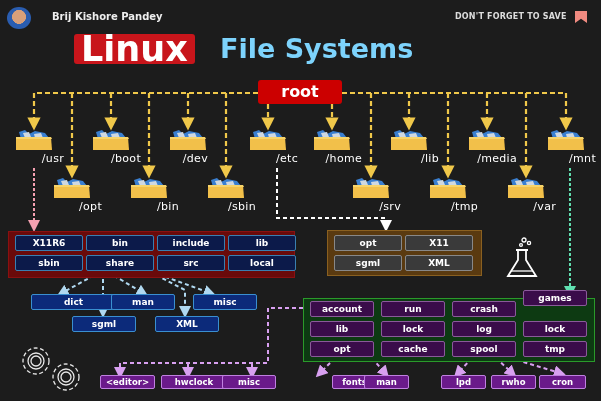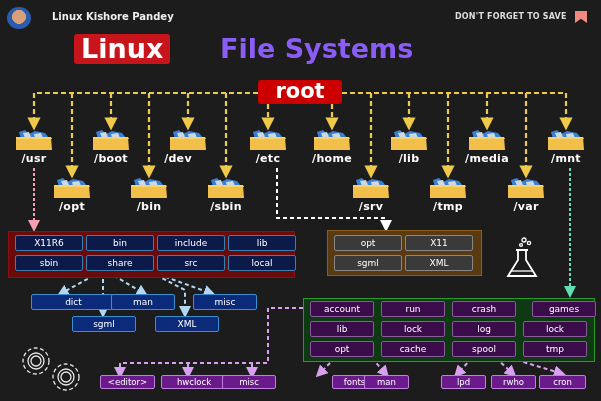--- a/index.html
+++ b/index.html
@@ -7,27 +7,27 @@
          font-family:"DejaVu Sans", sans-serif; color:#fff; }
   .abs { position:absolute; }
   #lines { position:absolute; left:0; top:0; width:601px; height:401px; }
   .avatar { left:7px; top:7px; width:24px; height:22px; border-radius:50%;
             background:radial-gradient(circle at 50% 45%, #d9a07a 0 40%, #2a5db0 42%); }
   .author { left:52px; top:11px; font-size:10px; font-weight:bold; color:#eee; }
   .save { left:455px; top:12px; font-size:8px; font-weight:bold; color:#ddd; letter-spacing:0.2px; }
   .bookmark { left:575px; top:11px; width:12px; height:12px; background:#f08a80;
               clip-path:polygon(0 0,100% 0,100% 100%,50% 65%,0 100%); }
   .title-hl { left:74px; top:34px; height:30px; padding:0 7px; background:#c8151b; border-radius:3px;
-              font-size:27px; font-weight:bold; line-height:30px; color:#fff; }
-  .title-rest { left:220px; top:34px; font-size:27px; font-weight:bold; line-height:30px; color:#8b5cf6; }
+              font-size:35px; font-weight:bold; line-height:30px; color:#fff; }
+  .title-rest { left:220px; top:34px; font-size:27px; font-weight:bold; line-height:30px; color:#7dd3fc; }
   .root { left:258px; top:80px; width:84px; height:24px; background:#c00; border-radius:3px; text-align:center;
-          font-size:21px; font-weight:bold; line-height:23px; color:#fff; }
+          font-size:16px; font-weight:bold; line-height:23px; color:#fff; }
   .folder { width:38px; height:22px; }
-  .flabel { font-size:11px; color:#fff; text-align:center; width:60px; font-weight:bold; letter-spacing:0.3px; }
-  .box { position:absolute; display:flex; align-items:center; justify-content:center; font-size:9px; font-weight:normal; border-radius:2px; color:#fff; box-sizing:border-box; }
+  .flabel { font-size:11px; color:#fff; text-align:right; width:60px; font-weight:normal; letter-spacing:0.3px; }
+  .box { position:absolute; display:flex; align-items:center; justify-content:center; font-size:9px; font-weight:bold; border-radius:2px; color:#fff; box-sizing:border-box; }
   .usr-group { left:8px; top:231px; width:285px; height:45px; background:#6a0a0a; border:1px solid #8a1010; }
   .usr-item { background:#0c1a4a; border:1px solid #3a7fb0; width:68px; height:16px; }
   .share-item { background:#0c2a7a; border:1px solid #3a8fd0; height:16px; }
   .etc-group { left:327px; top:230px; width:153px; height:44px; background:#5a3a10; border:1px solid #8a6020; }
   .etc-item { background:#3a3a3a; border:1px solid #888; width:68px; height:16px; }
   .var-group { left:303px; top:298px; width:290px; height:62px; background:#0d3a12; border:1px solid #2a9a2a; }
   .var-item { background:#3a0c4a; border:1px solid #8a5a9a; width:64px; height:16px; }
   .leaf { background:#6a1a8a; border:1px solid #c080e0; height:14px; font-size:8.5px; }
 </style>
 </head>
@@ -88,21 +88,21 @@
     <path d="M252,363 V373" marker-end="url(#av)"></path>
     <path d="M335,358 L320,373" marker-end="url(#av)"></path>
     <path d="M372,358 L385,373" marker-end="url(#av)"></path>
     <path d="M472,358 L458,373" marker-end="url(#av)"></path>
     <path d="M496,358 L512,373" marker-end="url(#av)"></path>
     <path d="M510,358 L560,373" marker-end="url(#av)"></path>
   </g>
 </svg>
 
 <div class="abs avatar"></div>
-<div class="abs author">Linux Kishore Pandey</div>
+<div class="abs author">Brij Kishore Pandey</div>
 <div class="abs save">DON'T FORGET TO SAVE</div>
 <div class="abs bookmark"></div>
 
 <div class="abs title-hl">Linux</div>
 <div class="abs title-rest">File Systems</div>
 
 <div class="abs root">root</div>
 
 <div id="folders">
     <div class="abs folder" style="left: 15px; top: 129px;"><svg viewBox="0 0 38 22" width="38" height="22">
@@ -264,21 +264,21 @@
     <circle cx="52" cy="34" r="8"></circle>
       <circle cx="52" cy="34" r="5"></circle>
   </g>
 </svg>
 
 <div class="abs var-group"></div>
 <div id="var-items">
     <div class="box var-item" style="left: 310px; top: 301px;">account</div>
     <div class="box var-item" style="left: 381px; top: 301px;">run</div>
     <div class="box var-item" style="left: 452px; top: 301px;">crash</div>
-    <div class="box var-item" style="left: 523px; top: 301px; margin-left: 9px;">games</div>
+    <div class="box var-item" style="left: 523px; top: 290px;">games</div>
     <div class="box var-item" style="left: 310px; top: 321px;">lib</div>
     <div class="box var-item" style="left: 381px; top: 321px;">lock</div>
     <div class="box var-item" style="left: 452px; top: 321px;">log</div>
     <div class="box var-item" style="left: 523px; top: 321px;">lock</div>
     <div class="box var-item" style="left: 310px; top: 341px;">opt</div>
     <div class="box var-item" style="left: 381px; top: 341px;">cache</div>
     <div class="box var-item" style="left: 452px; top: 341px;">spool</div>
     <div class="box var-item" style="left: 523px; top: 341px;">tmp</div>
   </div>
 <div id="leaf-items">

